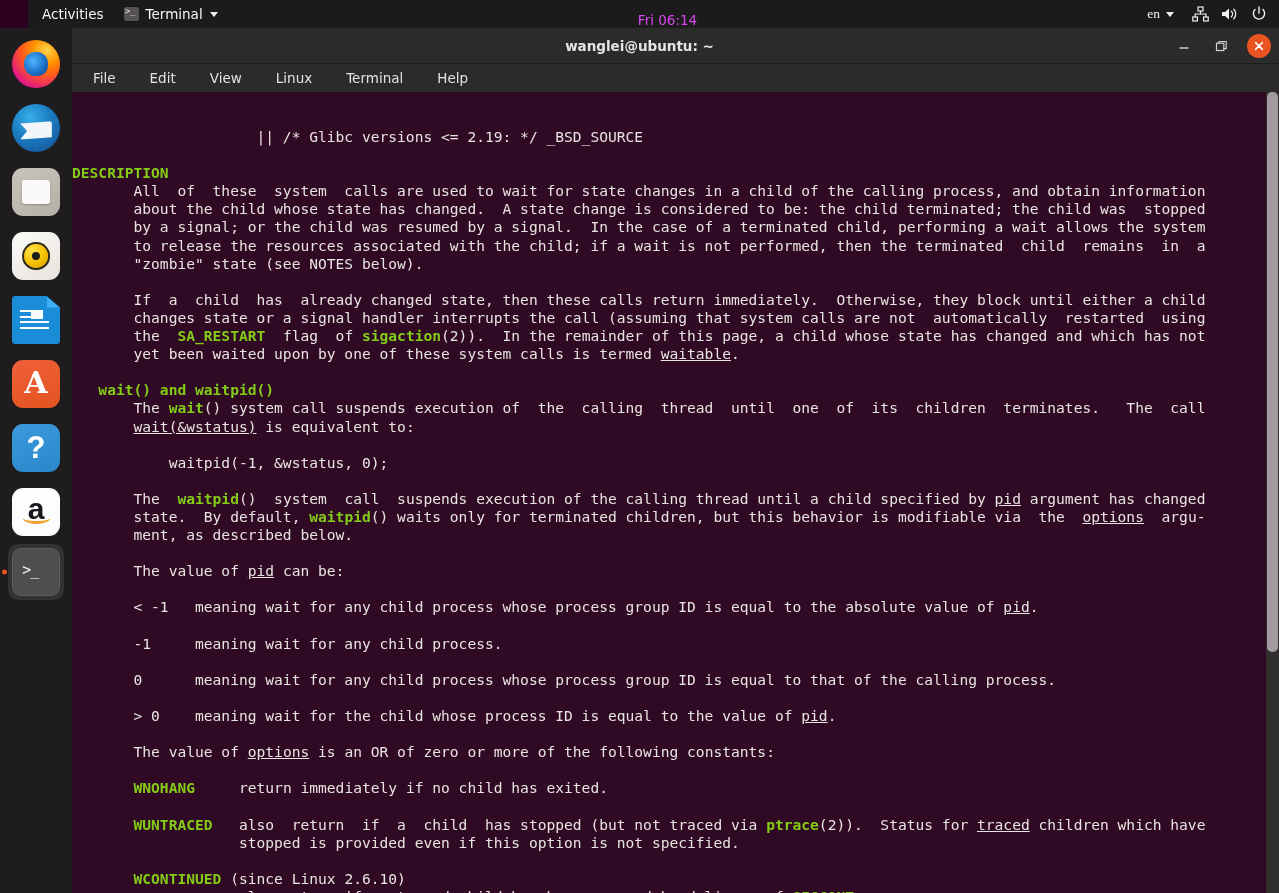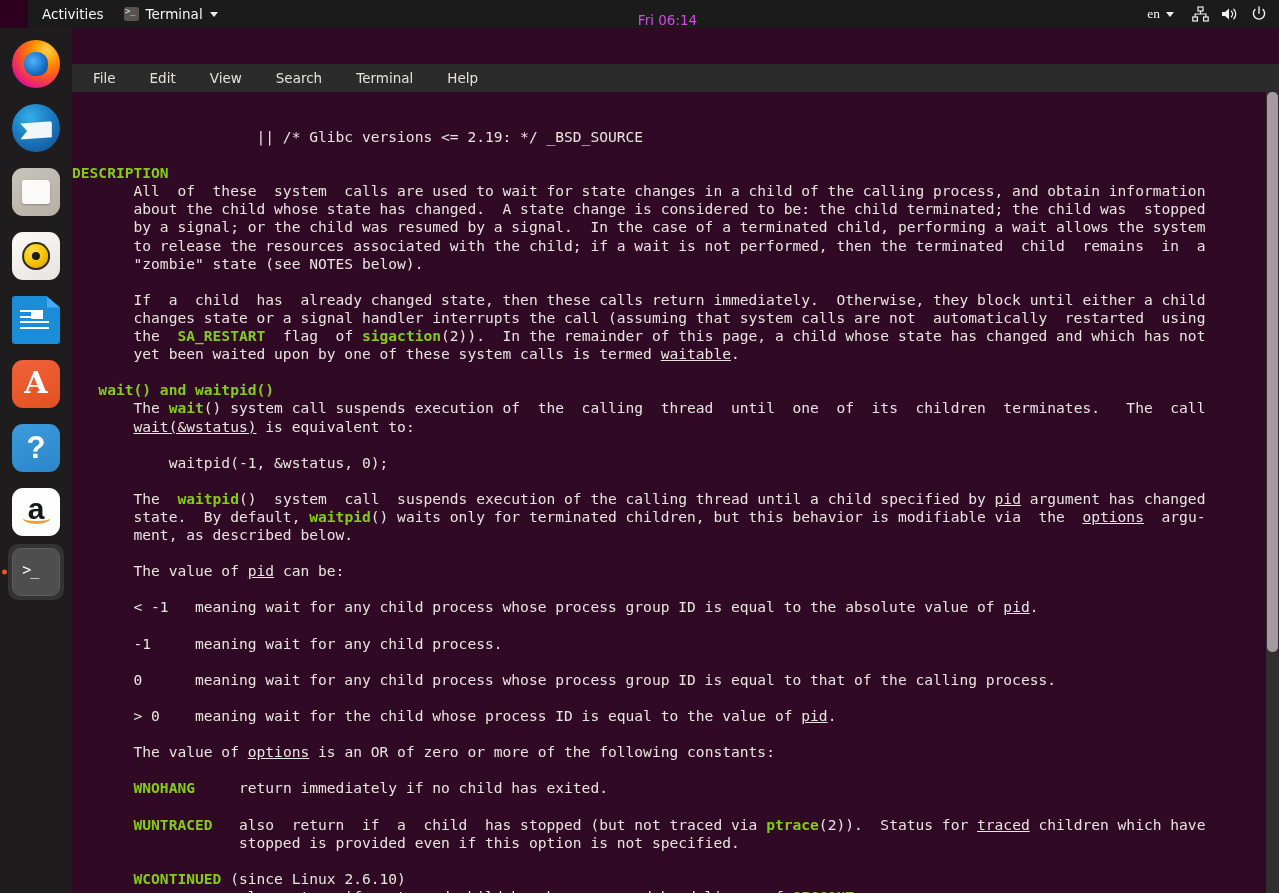--- a/index.html
+++ b/index.html
@@ -407,26 +407,47 @@
     <div class="dock-item" style="top:456px;">
       <div class="dock-icon ic-amazon"></div>
     </div>
     <div class="dock-item active" style="top:516px;">
       <div class="dock-icon ic-terminal"></div>
     </div>
   </div>
 
   <div id="window">
 
+    <div id="titlebar">
+      <div id="title-text">wanglei@ubuntu: ~</div>
+      <div class="win-btns">
+        <div class="wb">
+          <svg class="ic" width="14" height="14" viewBox="0 0 14 14">
+            <path d="M3 9 H11" stroke="#d3d0cd" stroke-width="1.3" stroke-linecap="round"></path>
+          </svg>
+        </div>
+        <div class="wb">
+          <svg class="ic" width="14" height="14" viewBox="0 0 14 14">
+            <rect x="2.5" y="4.2" width="7.3" height="7.3" fill="none" stroke="#d3d0cd" stroke-width="1.2"></rect>
+            <path d="M5 4.2 V2.5 H12.2 V9.6 H10" fill="none" stroke="#d3d0cd" stroke-width="1.2"></path>
+          </svg>
+        </div>
+        <div class="wb wb-close">
+          <svg class="ic" width="12" height="12" viewBox="0 0 12 12">
+            <path d="M2.6 2.6 L9.4 9.4 M9.4 2.6 L2.6 9.4" stroke="#ffffff" stroke-width="1.5" stroke-linecap="round"></path>
+          </svg>
+        </div>
+      </div>
+    </div>
 
     <div id="menubar">
       <div class="menu-item">File</div>
       <div class="menu-item">Edit</div>
       <div class="menu-item">View</div>
-      <div class="menu-item">Search</div>
+      <div class="menu-item">Linux</div>
       <div class="menu-item">Terminal</div>
       <div class="menu-item">Help</div>
     </div>
 
     <div id="term">
       <div id="term-inner"><span class="ln">                     || /* Glibc versions &lt;= 2.19: */ _BSD_SOURCE</span><span class="ln">&nbsp;</span><span class="ln"><b>DESCRIPTION</b></span><span class="ln">       All  of  these  system  calls are used to wait for state changes in a child of the calling process, and obtain information</span><span class="ln">       about the child whose state has changed.  A state change is considered to be: the child terminated; the child was  stopped</span><span class="ln">       by a signal; or the child was resumed by a signal.  In the case of a terminated child, performing a wait allows the system</span><span class="ln">       to release the resources associated with the child; if a wait is not performed, then the terminated  child  remains  in  a</span><span class="ln">       "zombie" state (see NOTES below).</span><span class="ln">&nbsp;</span><span class="ln">       If  a  child  has  already changed state, then these calls return immediately.  Otherwise, they block until either a child</span><span class="ln">       changes state or a signal handler interrupts the call (assuming that system calls are not  automatically  restarted  using</span><span class="ln">       the  <b>SA_RESTART</b>  flag  of <b>sigaction</b>(2)).  In the remainder of this page, a child whose state has changed and which has not</span><span class="ln">       yet been waited upon by one of these system calls is termed <u>waitable</u>.</span><span class="ln">&nbsp;</span><span class="ln">   <b>wait() and waitpid()</b></span><span class="ln">       The <b>wait</b>() system call suspends execution of  the  calling  thread  until  one  of  its  children  terminates.   The  call</span><span class="ln">       <u>wait(&amp;wstatus)</u> is equivalent to:</span><span class="ln">&nbsp;</span><span class="ln">           waitpid(-1, &amp;wstatus, 0);</span><span class="ln">&nbsp;</span><span class="ln">       The  <b>waitpid</b>()  system  call  suspends execution of the calling thread until a child specified by <u>pid</u> argument has changed</span><span class="ln">       state.  By default, <b>waitpid</b>() waits only for terminated children, but this behavior is modifiable via  the  <u>options</u>  argu-</span><span class="ln">       ment, as described below.</span><span class="ln">&nbsp;</span><span class="ln">       The value of <u>pid</u> can be:</span><span class="ln">&nbsp;</span><span class="ln">       &lt; -1   meaning wait for any child process whose process group ID is equal to the absolute value of <u>pid</u>.</span><span class="ln">&nbsp;</span><span class="ln">       -1     meaning wait for any child process.</span><span class="ln">&nbsp;</span><span class="ln">       0      meaning wait for any child process whose process group ID is equal to that of the calling process.</span><span class="ln">&nbsp;</span><span class="ln">       &gt; 0    meaning wait for the child whose process ID is equal to the value of <u>pid</u>.</span><span class="ln">&nbsp;</span><span class="ln">       The value of <u>options</u> is an OR of zero or more of the following constants:</span><span class="ln">&nbsp;</span><span class="ln">       <b>WNOHANG</b>     return immediately if no child has exited.</span><span class="ln">&nbsp;</span><span class="ln">       <b>WUNTRACED</b>   also  return  if  a  child  has stopped (but not traced via <b>ptrace</b>(2)).  Status for <u>traced</u> children which have</span><span class="ln">                   stopped is provided even if this option is not specified.</span><span class="ln">&nbsp;</span><span class="ln">       <b>WCONTINUED</b> (since Linux 2.6.10)</span><span class="ln">                   also return if a stopped child has been resumed by delivery of <b>SIGCONT</b>.</span><span class="ln">&nbsp;</span><span class="ln">       (For Linux-only options, see below.)</span></div>
     </div>
 
     <div id="scrollbar">
       <div id="scrollthumb"></div>

